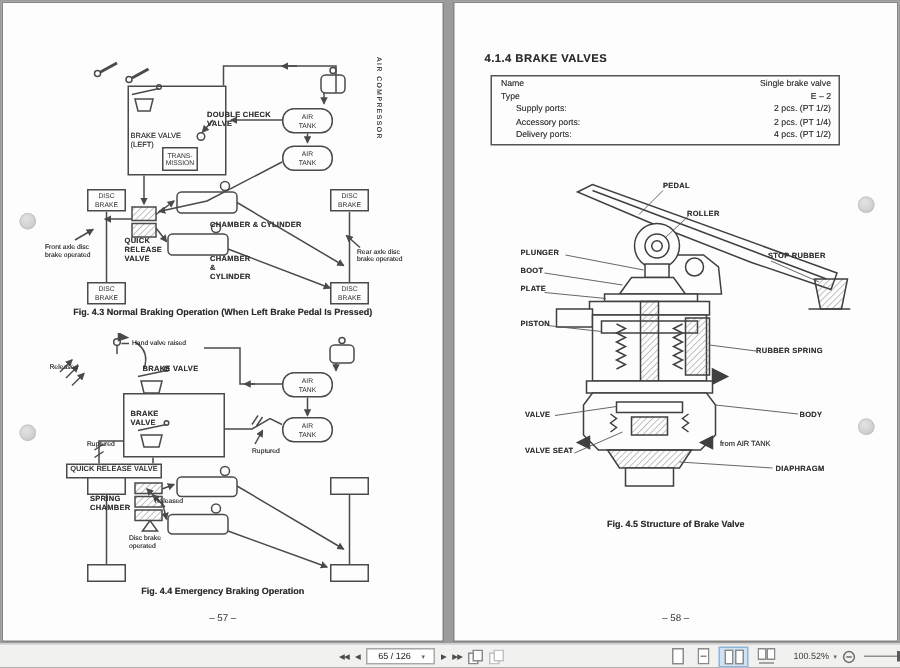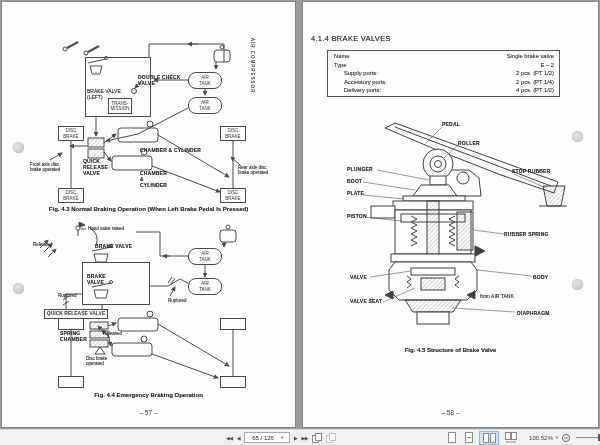--- a/index.html
+++ b/index.html
@@ -23,21 +23,21 @@
         text-align:center;font-size:4.5px;line-height:1.15;color:#333;white-space:pre-line;
         box-sizing:border-box;background:#fdfdfd;}
   .capsule{border-radius:8px;}
   .fig-svg{position:absolute;}
   
   #spec-table{position:absolute;left:24px;top:48px;width:233px;height:47px;border:1px solid #555;
               box-sizing:border-box;padding-top:2px;}
   .spec-row{display:flex;justify-content:space-between;height:8.6px;font-size:5.8px;color:#333;
             padding:0 5px 0 6px;text-shadow:0 0 .3px rgba(40,40,40,.5);}
   .spec-row.indent{padding-left:16px;}
-  #section-title{position:absolute;left:8px;top:32px;font-size:7.5px;font-weight:normal;color:#2b2b2b;
+  #section-title{position:absolute;left:20px;top:32px;font-size:7.5px;font-weight:bold;color:#2b2b2b;
                  letter-spacing:.3px;text-shadow:0 0 .3px rgba(40,40,40,.5);}
   
   #toolbar{position:absolute;left:0;top:429px;width:600px;height:16px;background:#f1f1f0;
            border-top:1px solid #d8d8d8;box-sizing:border-box;}
   .nav-group{position:absolute;left:226px;top:0;height:15px;display:flex;align-items:center;gap:4px;}
   .view-group{position:absolute;right:0;top:0;height:15px;display:flex;align-items:center;gap:3px;}
   .tb-btn{font-size:5px;color:#4d4d4d;letter-spacing:-.5px;cursor:default;}
   .page-field{width:46px;height:11px;background:#fff;border:1px solid #a8a8a8;display:flex;
               align-items:center;box-sizing:border-box;}
   .page-field input{border:none;background:transparent;width:36px;font-size:6px;text-align:center;

